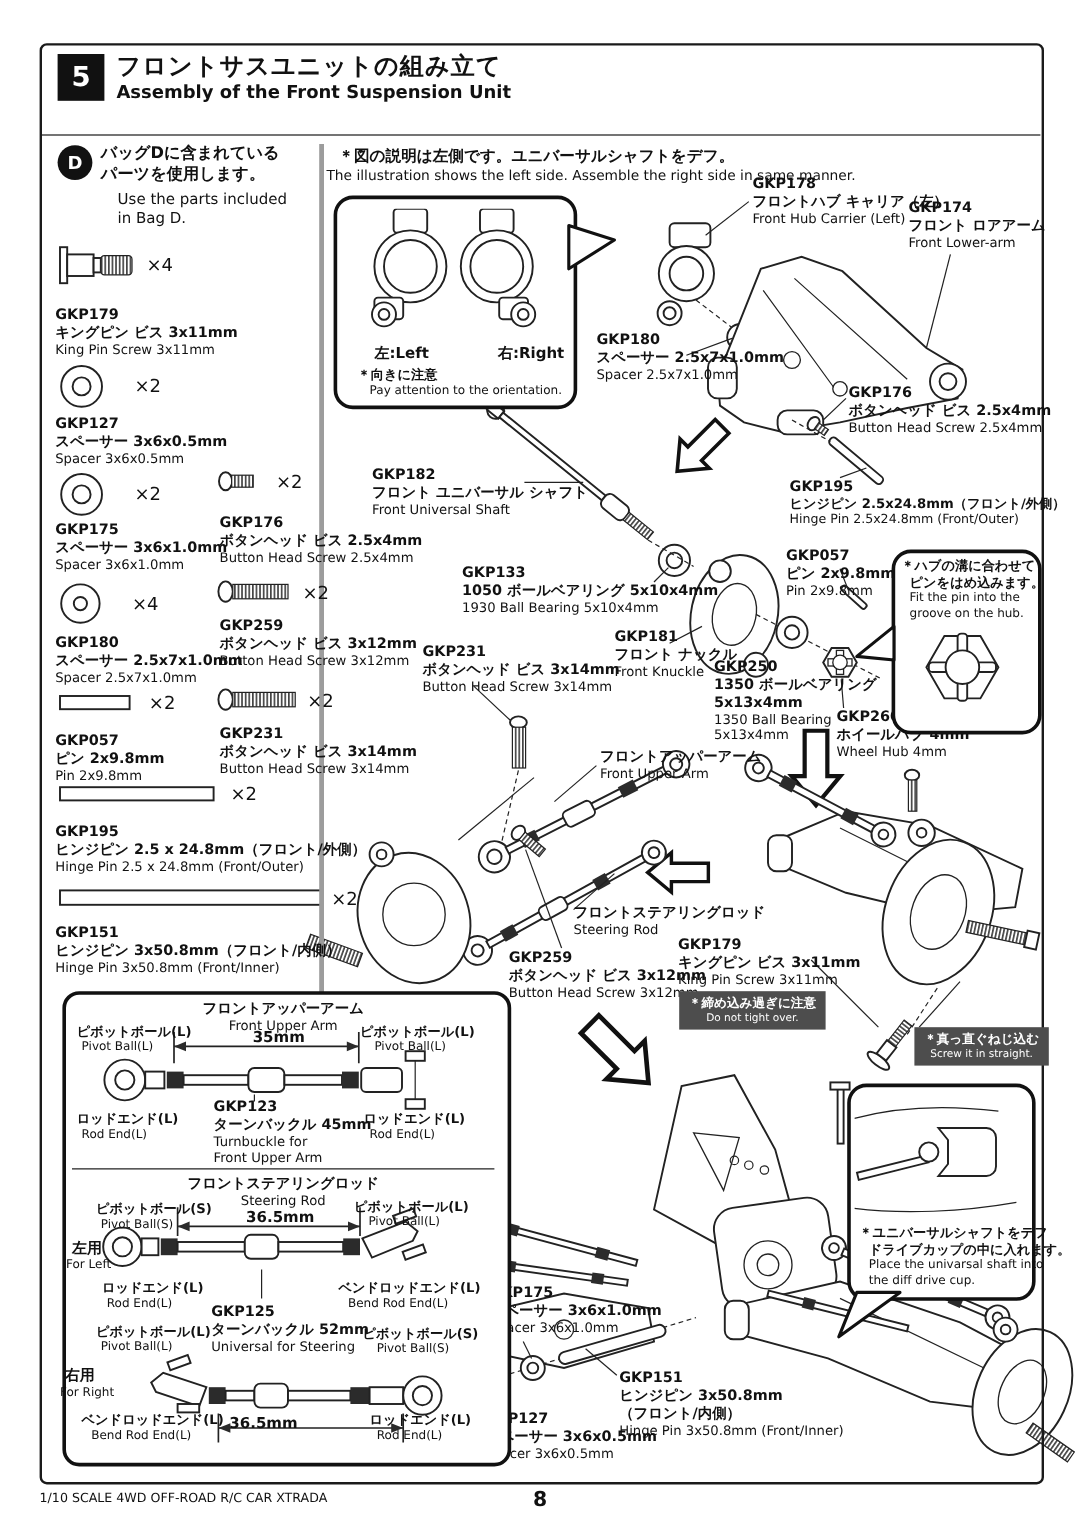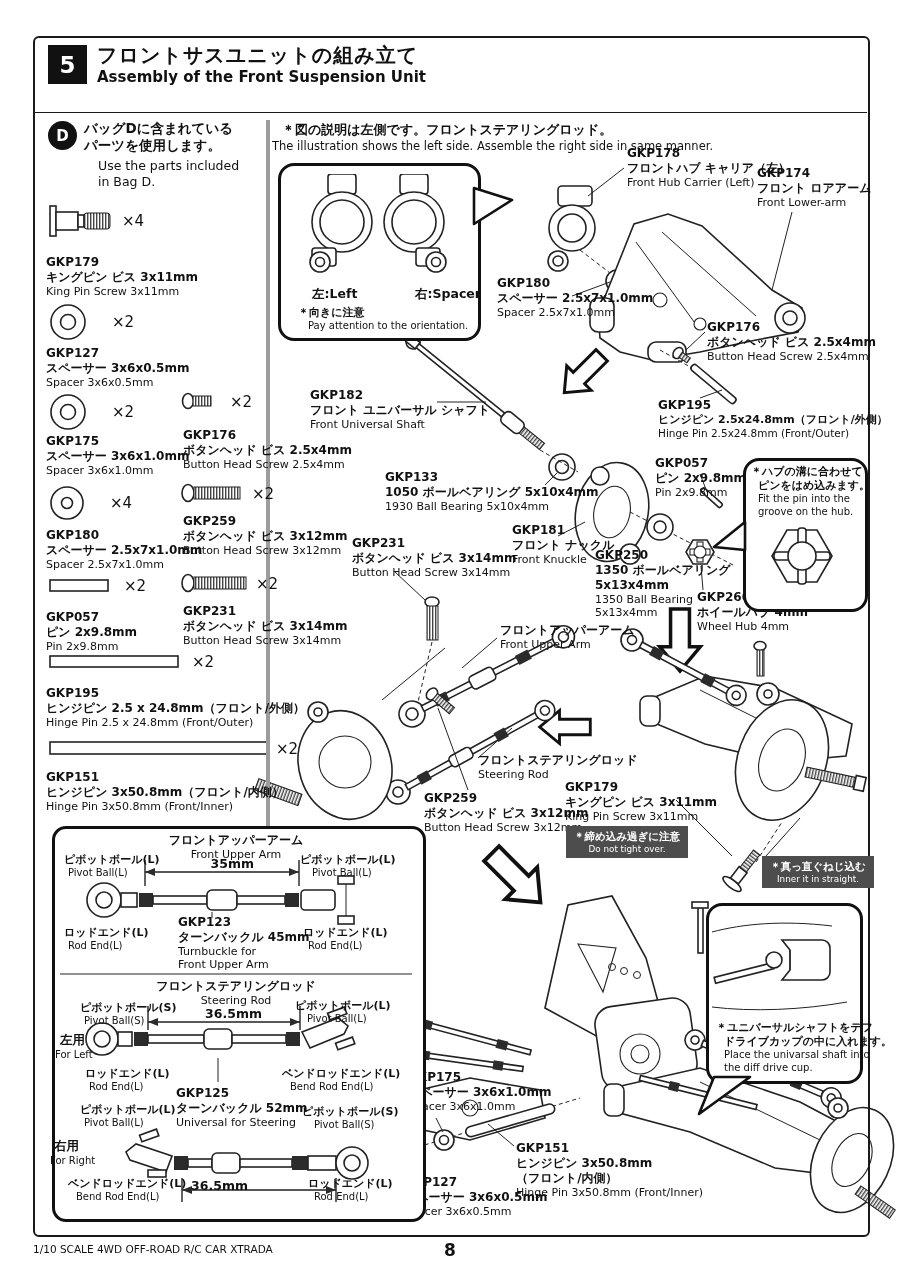--- a/index.html
+++ b/index.html
@@ -357,21 +357,21 @@
   <div class="stepbox">5</div>
   <div class="title-jp">フロントサスユニットの組み立て</div>
   <div class="title-en">Assembly of the Front Suspension Unit</div>
 
   <div class="badge">D</div>
   <div class="abs bjp" style="left:84px;top:120px">バッグDに含まれている</div>
   <div class="abs bjp" style="left:84px;top:137px">パーツを使用します。</div>
   <div class="abs ben" style="left:98px;top:158px">Use the parts included</div>
   <div class="abs ben" style="left:98px;top:174px">in Bag D.</div>
 
-  <div class="abs njp" style="left:282px;top:121px">＊図の説明は左側です。フロントステアリングロッド。</div>
+  <div class="abs njp" style="left:282px;top:121px">＊図の説明は左側です。ユニバーサルシャフトをデフ。</div>
   <div class="abs nen" style="left:272px;top:139px">The illustration shows the left side. Assemble the right side in same manner.</div>
 
   <div class="qty" style="left:122px;top:212px">×4</div>
   <div class="part" style="left:46px;top:255px">
     <div class="cid">GKP179</div>
     <div class="cjp">キングピン ビス 3x11mm</div>
     <div class="cen">King Pin Screw 3x11mm</div>
   </div>
   <div class="qty" style="left:112px;top:313px">×2</div>
   <div class="part" style="left:46px;top:346px">
@@ -524,40 +524,40 @@
     <div class="cjp">（フロント/内側）</div>
     <div class="cen">Hinge Pin 3x50.8mm (Front/Inner)</div>
   </div>
 
   <div class="warn" style="left:566px;top:826px;width:110px">
     <div class="wjp">＊締め込み過ぎに注意</div>
     <div class="wen">Do not tight over.</div>
   </div>
   <div class="warn" style="left:762px;top:856px;width:100px">
     <div class="wjp">＊真っ直ぐねじ込む</div>
-    <div class="wen">Inner it in straight.</div>
+    <div class="wen">Screw it in straight.</div>
   </div>
 
   <div class="bubble" style="left:278px;top:163px;width:197px;height:172px"></div>
   <svg style="left:290px;top:174px" width="172" height="104" viewBox="0 0 172 104">
     <rect class="fw" x="38" y="0" width="28" height="20" rx="3"></rect>
     <circle class="fw" cx="52" cy="48" r="30"></circle>
       <circle class="fw" cx="52" cy="48" r="22"></circle>
     <rect class="fw" x="22" y="74" width="24" height="18" rx="3"></rect>
     <circle class="fw" cx="30" cy="88" r="10"></circle>
       <circle class="fw" cx="30" cy="88" r="4.5"></circle>
     <rect class="fw" x="110" y="0" width="28" height="20" rx="3"></rect>
     <circle class="fw" cx="124" cy="48" r="30"></circle>
       <circle class="fw" cx="124" cy="48" r="22"></circle>
     <rect class="fw" x="126" y="74" width="24" height="18" rx="3"></rect>
     <circle class="fw" cx="146" cy="88" r="10"></circle>
       <circle class="fw" cx="146" cy="88" r="4.5"></circle>
   </svg>
   <div class="bl side-jp" style="left:312px;top:286px">左:Left</div>
-  <div class="bl side-jp" style="left:415px;top:286px">右:Spacer</div>
+  <div class="bl side-jp" style="left:415px;top:286px">右:Right</div>
   <div class="bl sjp" style="left:298px;top:305px">＊向きに注意</div>
   <div class="bl sen" style="left:308px;top:320px">Pay attention to the orientation.</div>
 
   <div class="bubble" style="left:743px;top:458px;width:119px;height:148px"></div>
   <div class="bl sjp" style="left:751px;top:464px">＊ハブの溝に合わせて</div>
   <div class="bl sjp" style="left:758px;top:478px">ピンをはめ込みます。</div>
   <div class="bl sen" style="left:758px;top:493px">Fit the pin into the</div>
   <div class="bl sen" style="left:758px;top:506px">groove on the hub.</div>
   <svg style="left:768px;top:522px" width="68" height="68" viewBox="0 0 68 68">
     <polygon class="fw" points="64,34 49,60 19,60 4,34 19,8 49,8"></polygon>

